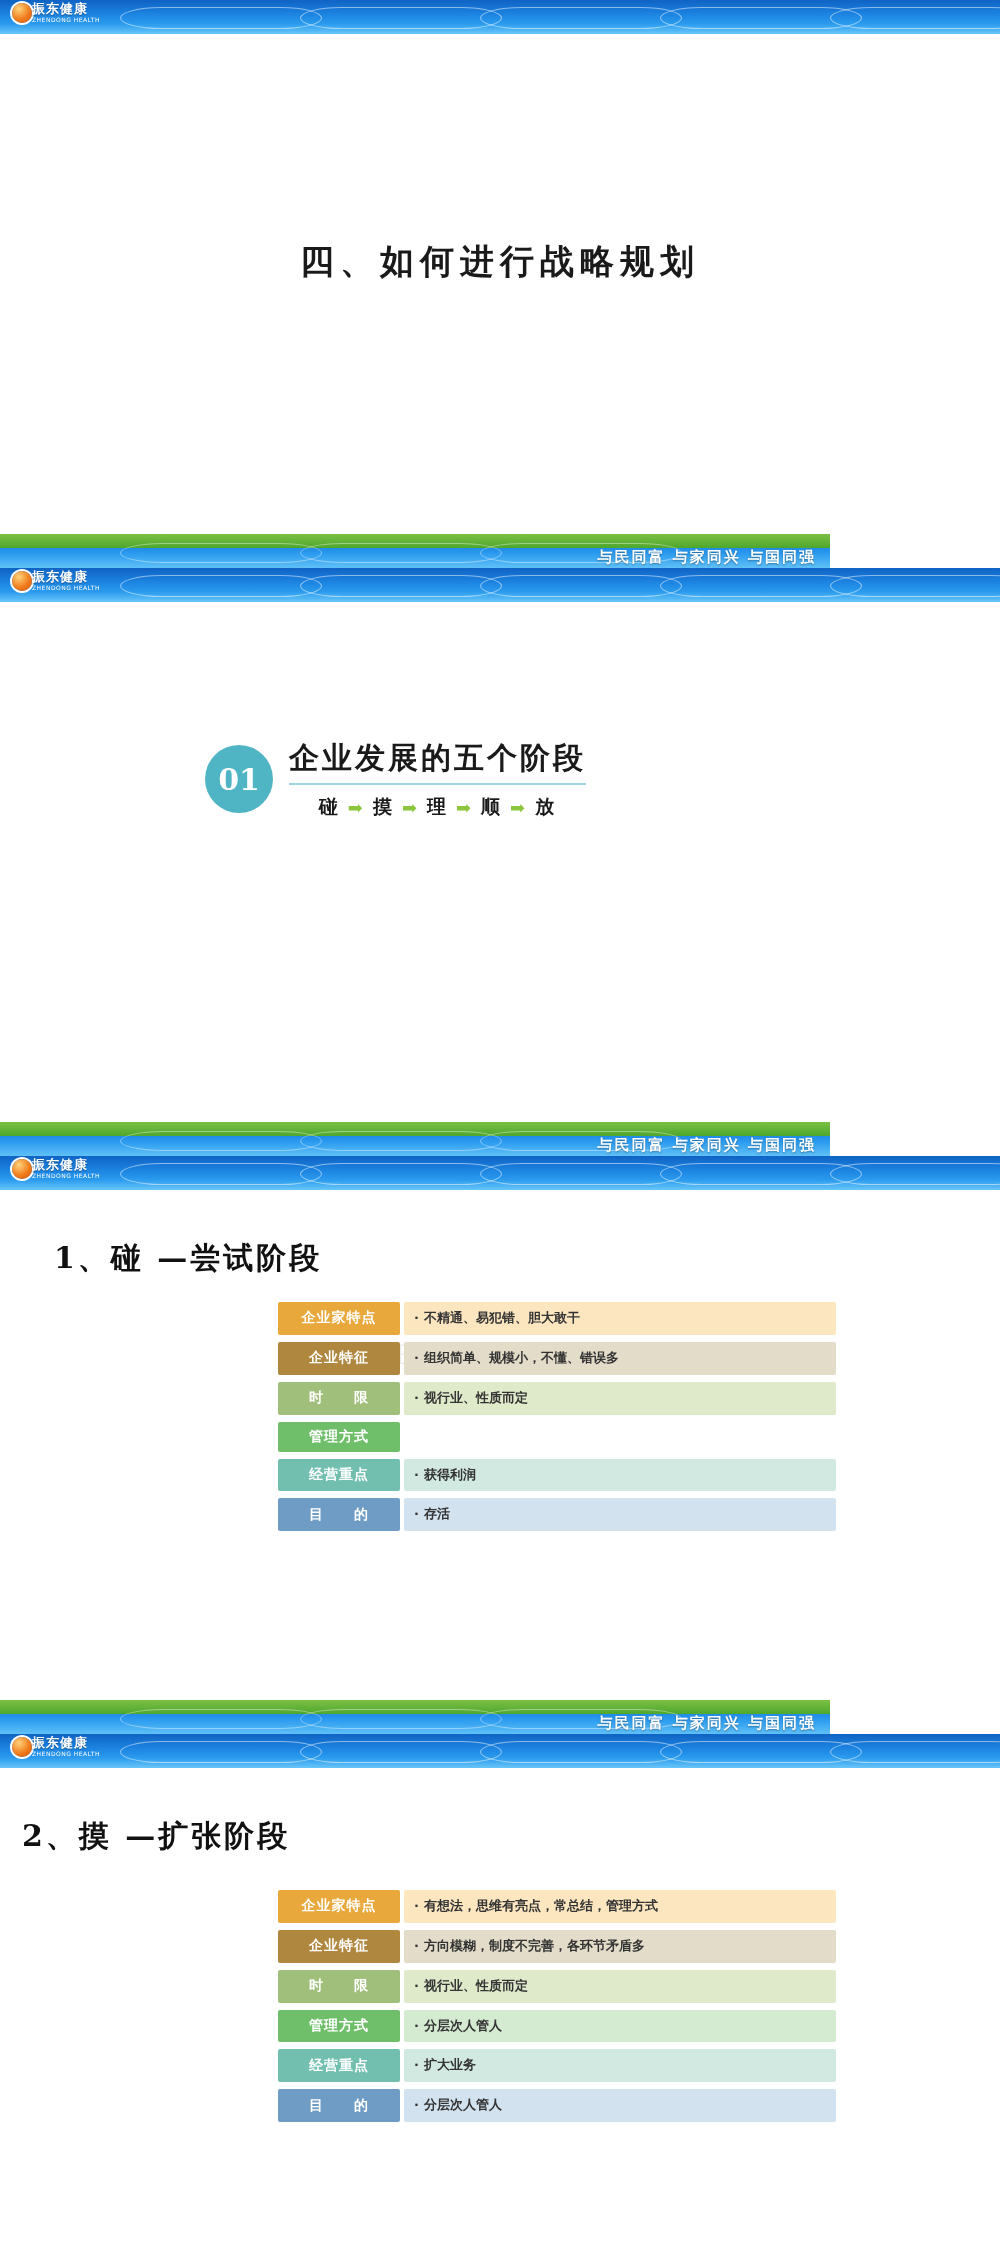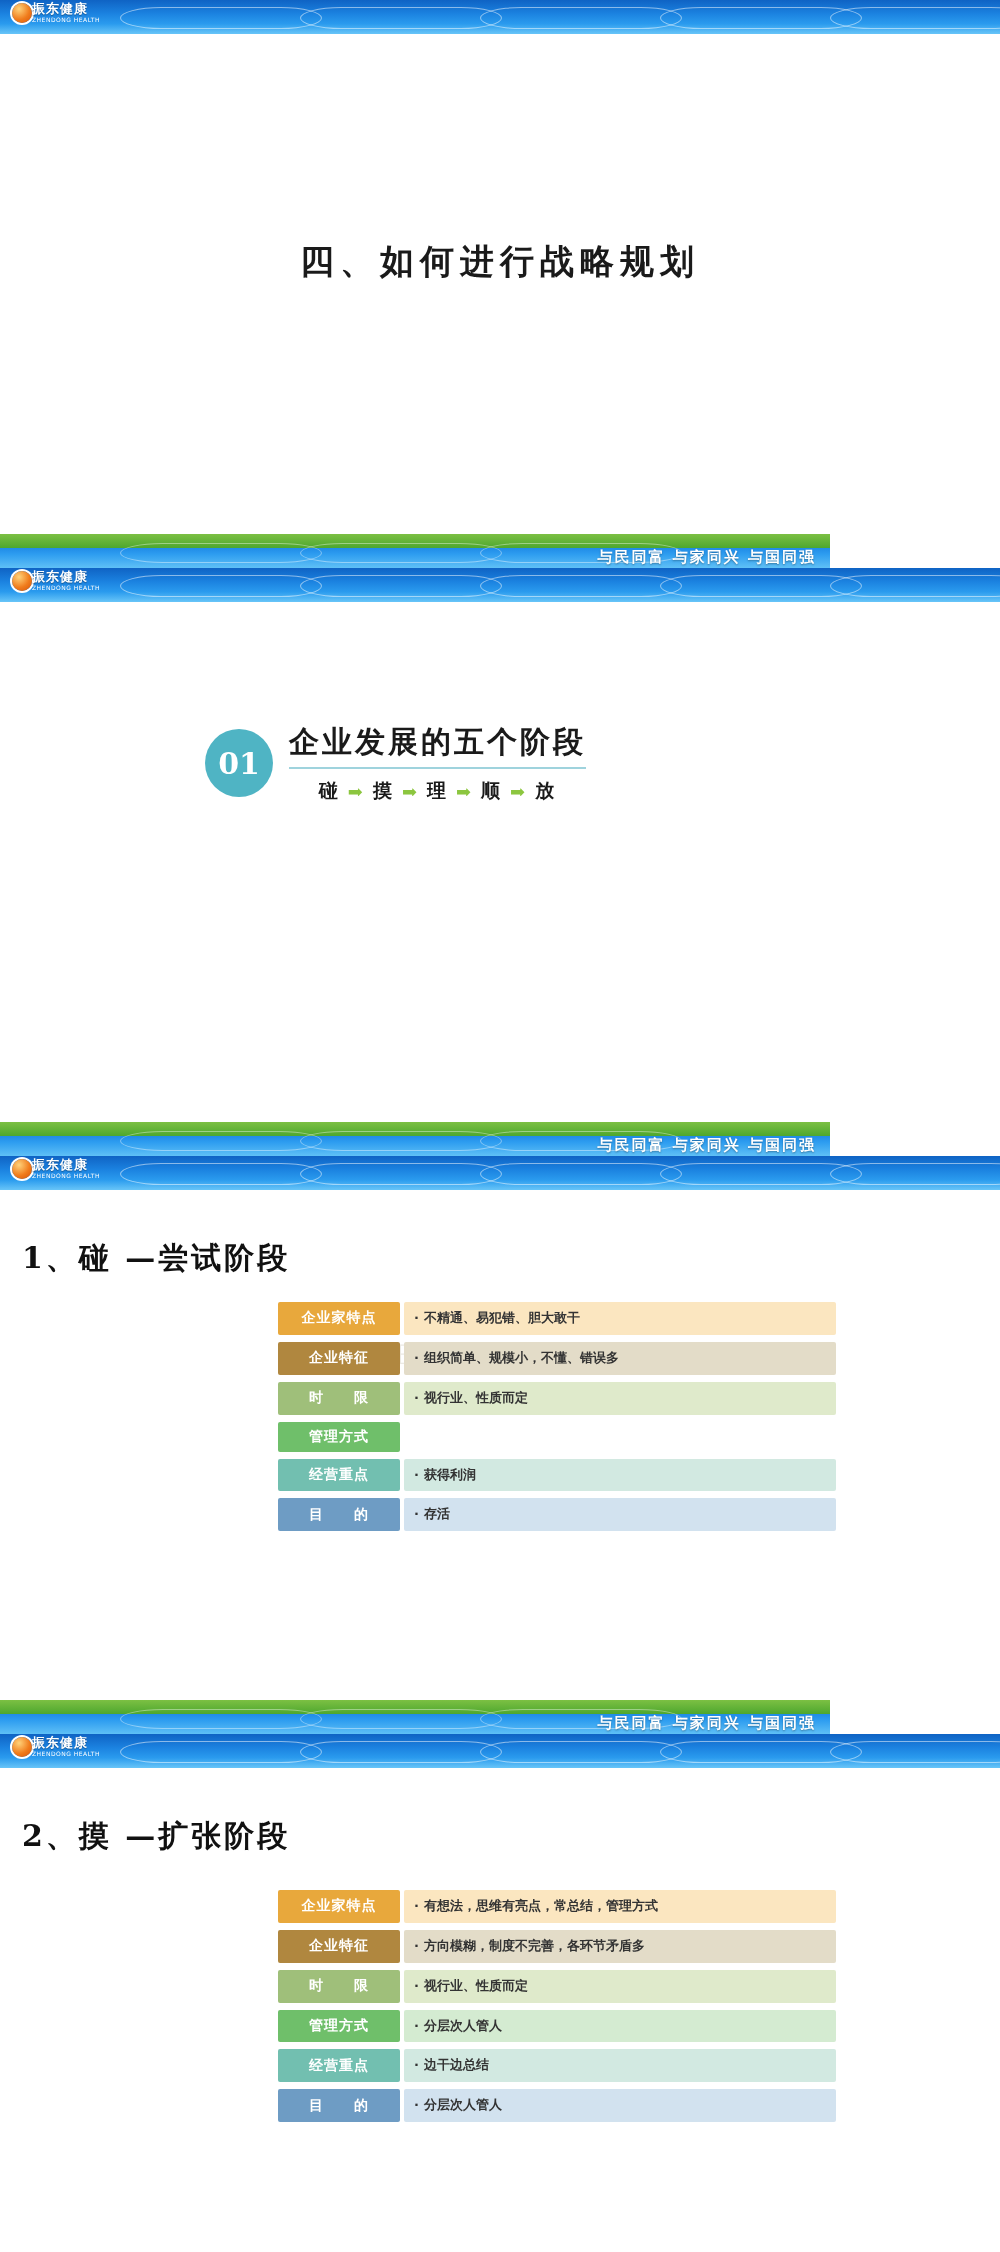--- a/index.html
+++ b/index.html
@@ -280,21 +280,21 @@
     <div class="logo">
       <div class="mark"></div>
       <div class="txt">
         <span class="cn">振东健康</span>
         <span class="en">ZHENDONG HEALTH</span>
       </div>
     </div>
   </div>
 
   <div class="slide slide-2">
-    <div class="section-head" style="position:absolute; left:205px; top:120px;gap:16px;">
+    <div class="section-head" style="position:absolute; left:205px; top:136px;gap:16px;">
       <div class="badge">01</div>
       <div class="section-title-wrap">
         <div class="section-title">企业发展的五个阶段</div>
         <div class="flow">
           <span>碰</span>
           <span class="arrow">➡</span>
           <span>摸</span>
           <span class="arrow">➡</span>
           <span>理</span>
           <span class="arrow">➡</span>
@@ -326,21 +326,21 @@
     <div class="logo">
       <div class="mark"></div>
       <div class="txt">
         <span class="cn">振东健康</span>
         <span class="en">ZHENDONG HEALTH</span>
       </div>
     </div>
   </div>
 
   <div class="slide slide-3">
-    <div class="stage-title" style="top:48px;">1、碰 —尝试阶段</div>
+    <div class="stage-title" style="top:48px;margin-left:32px;">1、碰 —尝试阶段</div>
     <div class="watermark" style="top:148px;">企业特征</div>
 
     <div class="rows" style="top:112px;">
       <div class="row">
         <div class="k" style="background:#e8a83c">企业家特点</div>
         <div class="v" style="background:#fbe6c0">不精通、易犯错、胆大敢干</div>
       </div>
       <div class="row">
         <div class="k" style="background:#b0873f">企业特征</div>
         <div class="v" style="background:#e3dcc8">组织简单、规模小，不懂、错误多</div>
@@ -404,21 +404,21 @@
       <div class="row">
         <div class="k" style="background:#9fbf7a">时　　限</div>
         <div class="v" style="background:#dfeacb">视行业、性质而定</div>
       </div>
       <div class="row">
         <div class="k" style="background:#6fbf6a">管理方式</div>
         <div class="v" style="background:#d4ebd1">分层次人管人</div>
       </div>
       <div class="row">
         <div class="k" style="background:#72bfb0">经营重点</div>
-        <div class="v" style="background:#d2e9e1">边干边总结</div>
+        <div class="v" style="background:#d2e9e1">扩大业务</div>
       </div>
       <div class="row">
         <div class="k" style="background:#6e9cc4">目　　的</div>
         <div class="v" style="background:#d2e2ef">分层次人管人</div>
       </div>
     </div>
   </div>
 
 </div>
 

